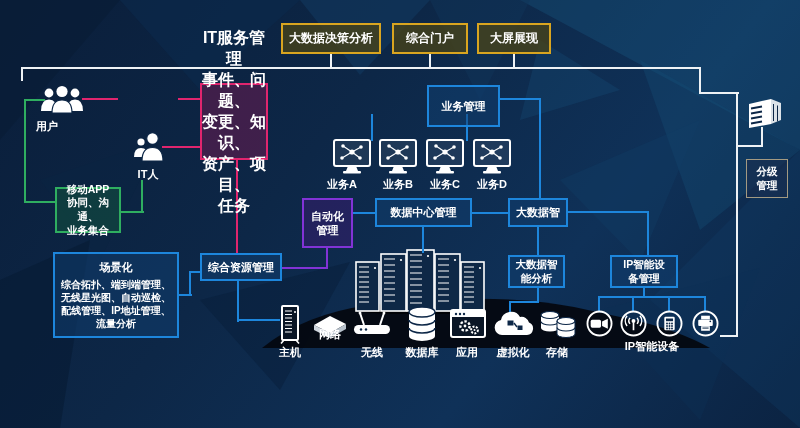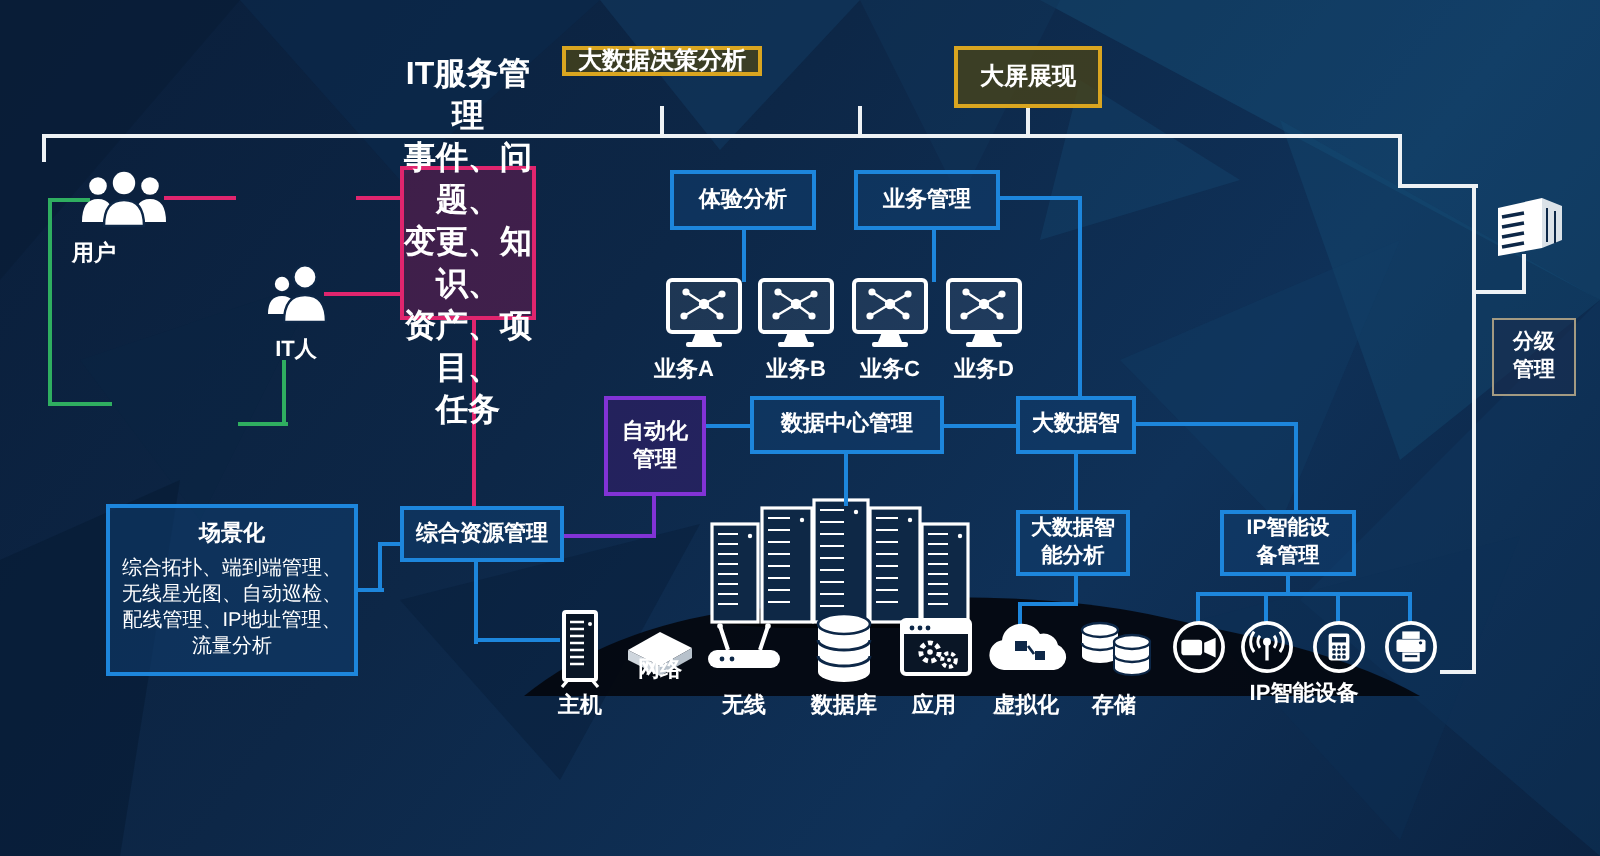--- a/index.html
+++ b/index.html
@@ -18,21 +18,21 @@
   .gold   { border:2px solid #d9a520; background:rgba(72,66,24,0.78); font-size:12px; }
   .pink   { border:2px solid #e0256e; background:rgba(148,24,88,0.38); font-size:11px; }
   .pink-s { font-size:16px; line-height:1.32; }
   .green  { border:2px solid #2fae60; background:rgba(24,108,60,0.35); font-size:10.5px; }
   .blue   { border:2px solid #1d86dc; background:rgba(16,62,112,0.55); font-size:11px; }
   .purple { border:2px solid #8233d6; background:rgba(70,25,122,0.40); font-size:11px; }
   .tier   { border:1px solid #a39a82; background:rgba(25,45,78,0.60); font-size:10.5px; }
   .lbl { position:absolute; text-align:center; font-weight:bold; font-size:11px; color:#fff; }
   .line { position:absolute; }
   .scn-title { font-size:11px; margin-bottom:4px; }
-  .scn-body  { font-size:10px; font-weight:normal; }
+  .scn-body  { font-size:10px; font-weight:bold; }
   .circle-ic { position:absolute; width:27px; height:27px; }
 </style>
 </head>
 <body>
 
 <div id="stage">
 
   <svg class="abs" width="800" height="428" style="left: 0px; top: 0px; position: absolute;">
     <polygon points="520,0 800,0 800,150" fill="#1a5f8a" opacity="0.30"></polygon>
     <polygon points="640,60 800,150 700,230" fill="#134a73" opacity="0.40"></polygon>
@@ -120,21 +120,22 @@
       <div class="line" style="left: 509px; top: 301px; background: rgb(29, 134, 220); width: 30px; height: 2px;"></div>
       <div class="line" style="left: 509px; top: 301px; background: rgb(29, 134, 220); width: 2px; height: 12px;"></div>
       <div class="line" style="left: 643px; top: 286px; background: rgb(29, 134, 220); width: 2px; height: 12px;"></div>
       <div class="line" style="left: 598px; top: 296px; background: rgb(29, 134, 220); width: 108px; height: 2px;"></div>
       <div class="line" style="left: 598px; top: 296px; background: rgb(29, 134, 220); width: 2px; height: 15px;"></div>
       <div class="line" style="left: 632px; top: 296px; background: rgb(29, 134, 220); width: 2px; height: 15px;"></div>
       <div class="line" style="left: 668px; top: 296px; background: rgb(29, 134, 220); width: 2px; height: 15px;"></div>
       <div class="line" style="left: 704px; top: 296px; background: rgb(29, 134, 220); width: 2px; height: 15px;"></div>
     </div>
 
-  <div class="box gold" style="left:281px;top:23px;width:100px;height:15px"><span>大数据决策分析</span></div>
+  <div class="box gold" style="left:281px;top:23px;width:100px;height:31px"><span>大数据决策分析</span></div>
+  <div class="box gold" style="left:392px;top:23px;width:76px;height:31px"><span>综合门户</span></div>
   <div class="box gold" style="left:477px;top:23px;width:74px;height:31px"><span>大屏展现</span></div>
 
   <svg class="abs" width="44" height="30" style="left: 40px; top: 84px; position: absolute;" viewBox="0 0 44 30">
     <g fill="#fff">
       <circle cx="9" cy="9" r="4.4"></circle>
         <circle cx="35" cy="9" r="4.4"></circle>
         <circle cx="22" cy="7.5" r="5.6"></circle>
       <path d="M1,27 Q1,15.5 9,15.5 Q17,15.5 17,27 Z"></path>
       <path d="M27,27 Q27,15.5 35,15.5 Q43,15.5 43,27 Z"></path>
       <path d="M12,29 Q12,16 22,16 Q32,16 32,29 Z" stroke="#0d2747" stroke-width="1.2"></path>
@@ -152,36 +153,38 @@
   </svg>
   <div class="lbl" style="left:128px;top:167px;width:40px">IT人</div>
 
 
   <div class="box pink pink-s" style="left:200px;top:83px;width:68px;height:77px"><span>IT服务管理
 事件、问题、
 变更、知识、
 资产、项目、
 任务</span></div>
 
+  <div class="box green" style="left:55px;top:187px;width:66px;height:46px"><span>移动APP
+协同、沟通、
+业务集合</span></div>
 
   <div class="box blue" style="left:53px;top:252px;width:126px;height:86px;padding:4px">
     <span class="scn-title">场景化</span>
     <span class="scn-body">综合拓扑、端到端管理、
 无线星光图、自动巡检、
 配线管理、IP地址管理、
 流量分析</span>
   </div>
 
   <div class="box blue" style="left:200px;top:253px;width:82px;height:28px"><span>综合资源管理</span></div>
 
   <div class="box purple" style="left:302px;top:198px;width:51px;height:50px"><span>自动化
 管理</span></div>
 
-  <div class="box blue" style="left:335px;top:85px;width:73px;height:30px"><span>体验分析</span></div>
-  <div class="box blue" style="left:427px;top:85px;width:73px;height:30px"><span>业务管理</span></div>
+  <div class="box blue" style="left:427px;top:85px;width:73px;height:42px"><span>业务管理</span></div>
 
   <svg class="abs" width="40" height="36" style="left: 332px; top: 139px; position: absolute;" viewBox="0 0 40 36">
       <rect x="2" y="1" width="36" height="26" rx="2" fill="rgba(255,255,255,0.07)" stroke="#fff" stroke-width="2"></rect>
       <g stroke="#fff" stroke-width="1.2">
         <path d="M20,13 L11,7 M20,13 L29,8 M20,13 L10,19 M20,13 L28,19"></path>
       </g>
       <g fill="#fff">
         <circle cx="20" cy="13" r="2.6"></circle>
         <circle cx="11" cy="7" r="1.8"></circle>
         <circle cx="29" cy="8" r="1.8"></circle>

